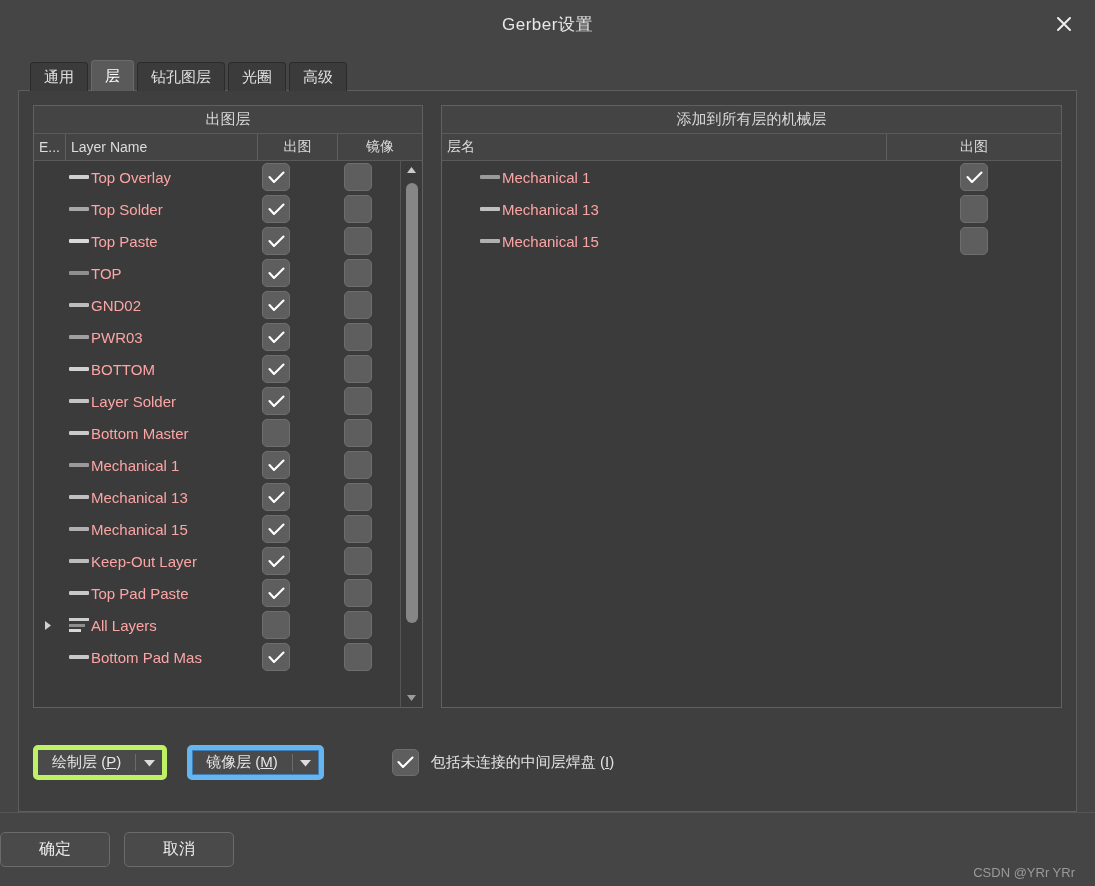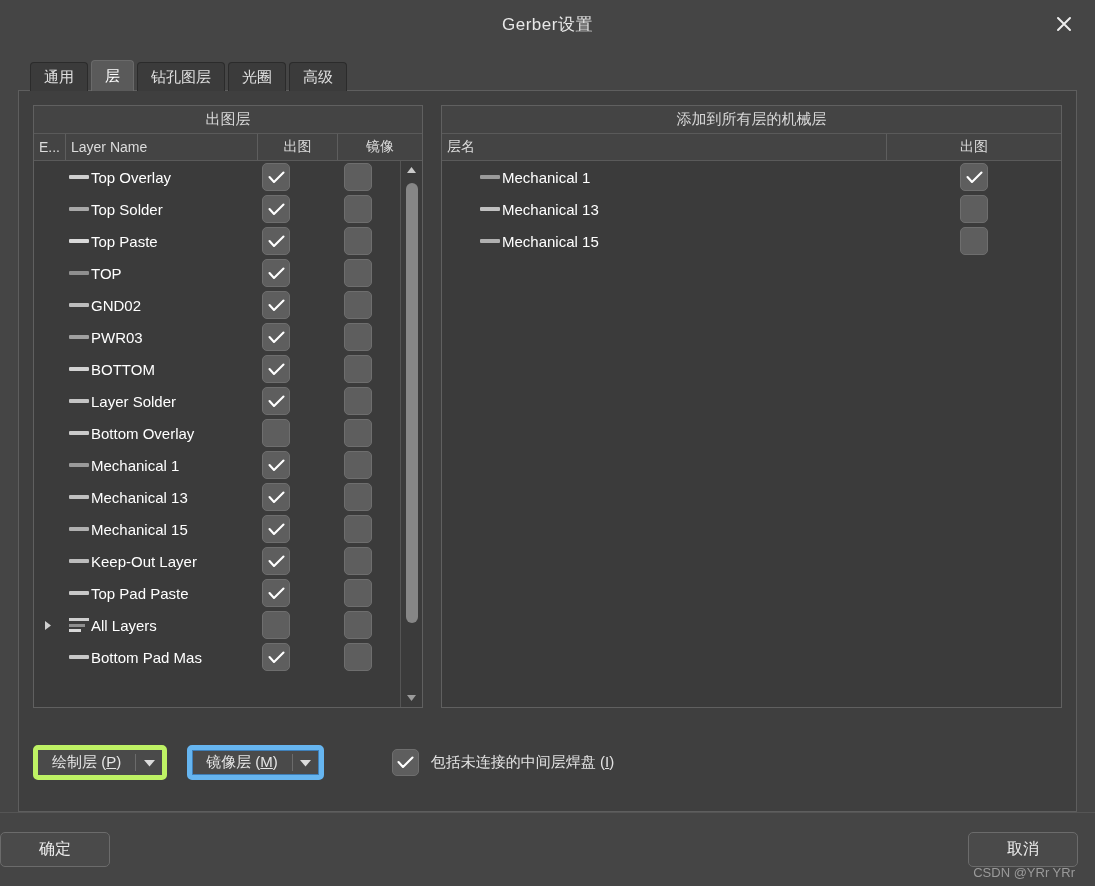--- a/index.html
+++ b/index.html
@@ -152,21 +152,21 @@
     border-radius: 1px;
   }
   .swatch.multi {
     height: 14px; background: none !important;
     display: flex; flex-direction: column; justify-content: space-between;
   }
   .swatch.multi i { display:block; height: 3px; background: #cfcfcf; }
   .swatch.multi i:nth-child(1){ width: 100%; }
   .swatch.multi i:nth-child(2){ width: 82%; background:#8e8e8e; }
   .swatch.multi i:nth-child(3){ width: 62%; background:#d8d8d8; }
-  .lbl { color: #ffffff; }
+  .lbl { color: #fca5a5; }
 
   .cell-cb {
     display: flex; align-items: center; justify-content: center;
     height: 100%;
   }
 
   .cbx {
     width: 28px; height: 28px;
     border-radius: 5px;
     background: #5e5e5e;
@@ -237,21 +237,21 @@
     font-size: 15px; color: #e2e2e2; white-space: nowrap;
   }
   #inc-label u { text-decoration: underline; }
 
   
   #footer {
     position: relative;
     flex: 0 0 74px;
     border-top: 1px solid #555;
     background: #454545;
-    display: flex; align-items: center; justify-content: space-between;
+    display: flex; align-items: center; justify-content: flex-start;
     padding-right: 17px;
     gap: 14px;
   }
   .footer-btn {
     width: 110px; height: 35px;
     background: #4a4a4a;
     border: 1px solid #6b6b6b;
     border-radius: 5px;
     color: #ececec; font-size: 16px;
     display: flex; align-items: center; justify-content: center;
@@ -447,21 +447,21 @@
                     </div>
                     <div class="cell-cb" style="width: 84px; flex: 0 0 84px;">
                       <div class="cbx"></div>
                     </div>
                   </div>
                   <div class="row">
                     <div class="cell-name" style="flex: 1 1 auto;">
                       <div class="expander" style="margin-left: 5px;"></div>
                       <div style="width: 12px; flex: 0 0 12px;"></div>
                       <div class="swatch" style="background: rgb(202, 202, 202);"></div>
-                      <span class="lbl">Bottom Overlay</span>
+                      <span class="lbl">Bottom Master</span>
                     </div>
                     <div class="cell-cb" style="width: 80px; flex: 0 0 80px;">
                       <div class="cbx"></div>
                     </div>
                     <div class="cell-cb" style="width: 84px; flex: 0 0 84px;">
                       <div class="cbx"></div>
                     </div>
                   </div>
                   <div class="row">
                     <div class="cell-name" style="flex: 1 1 auto;">

